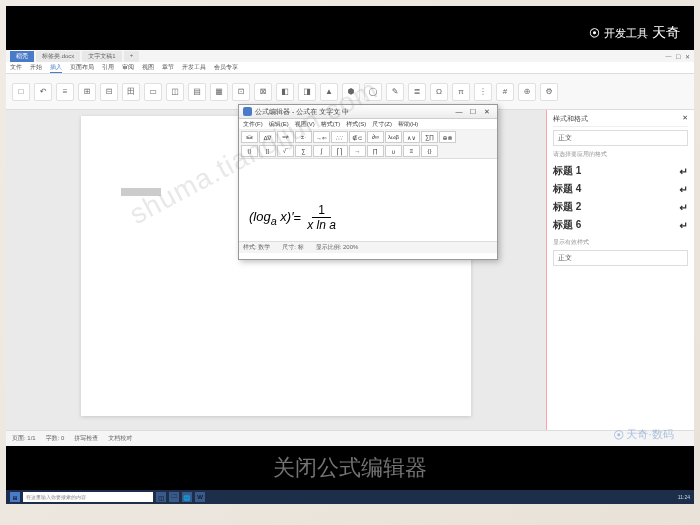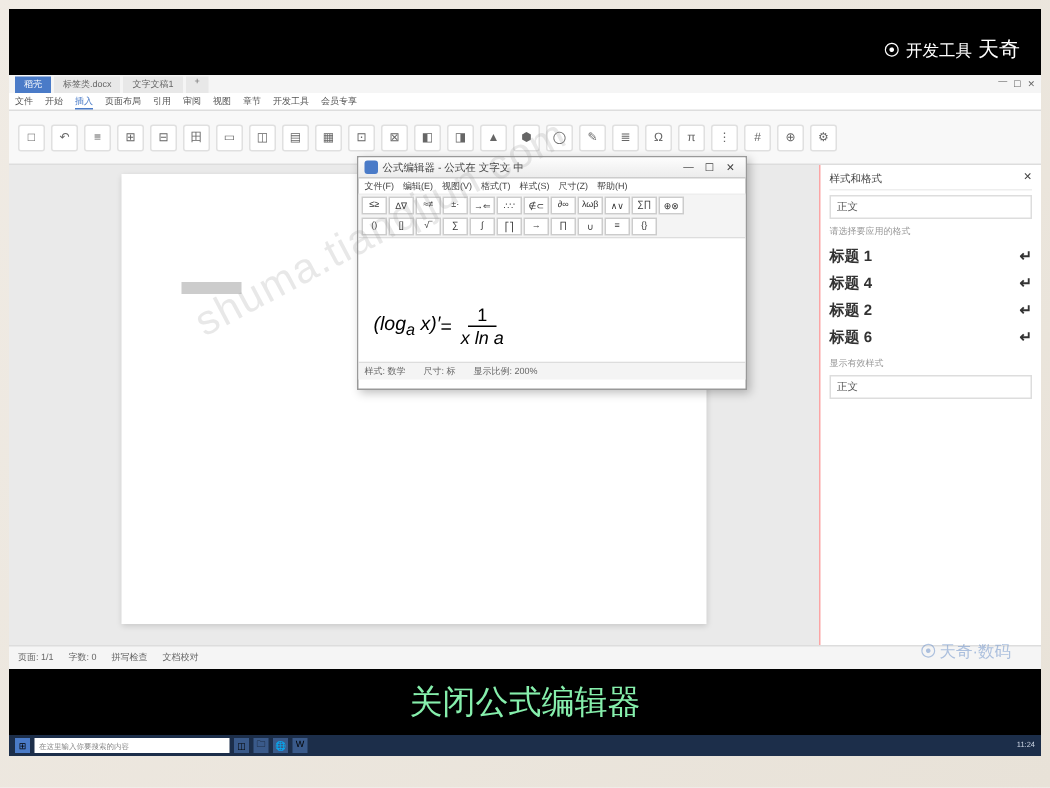--- a/index.html
+++ b/index.html
@@ -3,21 +3,21 @@
 <meta charset="utf-8">
 <style>
 * { margin: 0; padding: 0; box-sizing: border-box; font-family: "Microsoft YaHei", sans-serif; }
 body { background: #e8e8e8; width: 700px; height: 525px; overflow: hidden; position: relative; }
 .monitor { position: absolute; top: 0; left: 0; width: 700px; height: 525px; background: linear-gradient(135deg, #f0ebe4 0%, #e8e2d8 100%); }
 .screen { position: absolute; top: 6px; left: 6px; width: 688px; height: 498px; background: #000; }
 .letterbox-top, .letterbox-bottom { position: absolute; width: 688px; height: 44px; background: #000; left: 0; }
 .letterbox-top { top: 0; }
 .letterbox-bottom { bottom: 14px; display: flex; align-items: center; justify-content: center; }
 .logo-right { position: absolute; top: 18px; right: 14px; color: #fff; font-size: 11px; display: flex; align-items: center; gap: 4px; }
-.subtitle { color: #86efac; font-size: 22px; font-weight: 500; }
+.subtitle { color: #737373; font-size: 22px; font-weight: 500; }
 .app { position: absolute; top: 44px; left: 0; width: 688px; height: 396px; background: #fff; }
 .titlebar { height: 12px; background: #f5f5f5; display: flex; align-items: center; padding: 0 4px; font-size: 6px; color: #666; }
 .titlebar .tabs { display: flex; gap: 2px; }
 .titlebar .tab { padding: 1px 6px; background: #e8e8e8; font-size: 6px; }
 .titlebar .tab.blue { background: #4a7bc8; color: #fff; }
 .titlebar .winbtns { margin-left: auto; display: flex; gap: 4px; font-size: 6px; }
 .ribbon-tabs { height: 12px; background: #fff; border-bottom: 1px solid #ddd; display: flex; font-size: 6px; color: #555; padding: 0 4px; align-items: center; gap: 8px; }
 .ribbon-tabs .active { color: #4a7bc8; border-bottom: 1px solid #4a7bc8; }
 .ribbon { height: 36px; background: #f8f8f8; border-bottom: 1px solid #ddd; display: flex; align-items: center; padding: 2px 6px; gap: 4px; }
 .rbtn { width: 18px; height: 18px; background: #fff; border: 1px solid #e0e0e0; font-size: 8px; display: flex; align-items: center; justify-content: center; color: #666; border-radius: 2px; }

